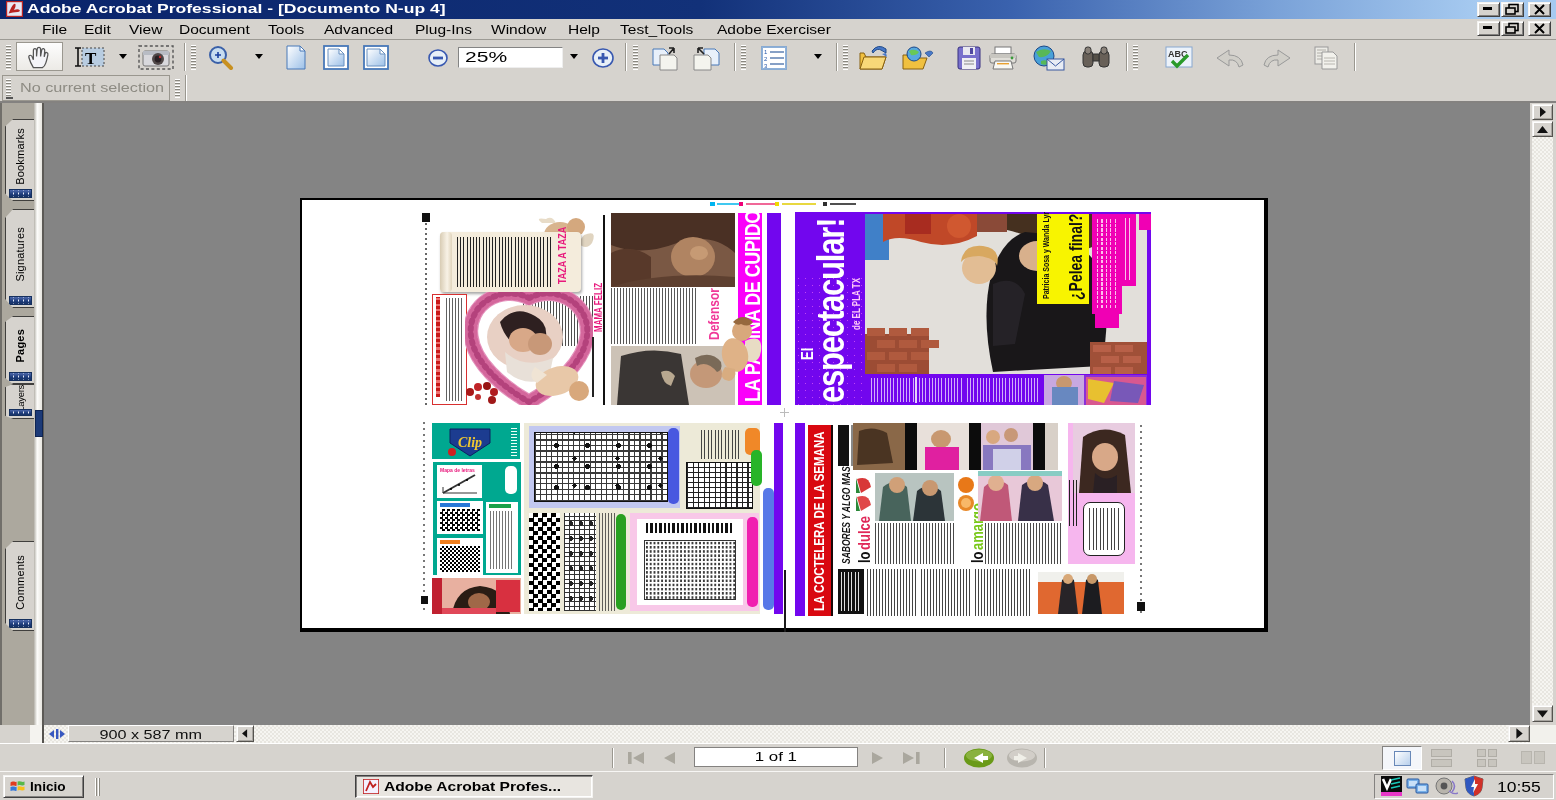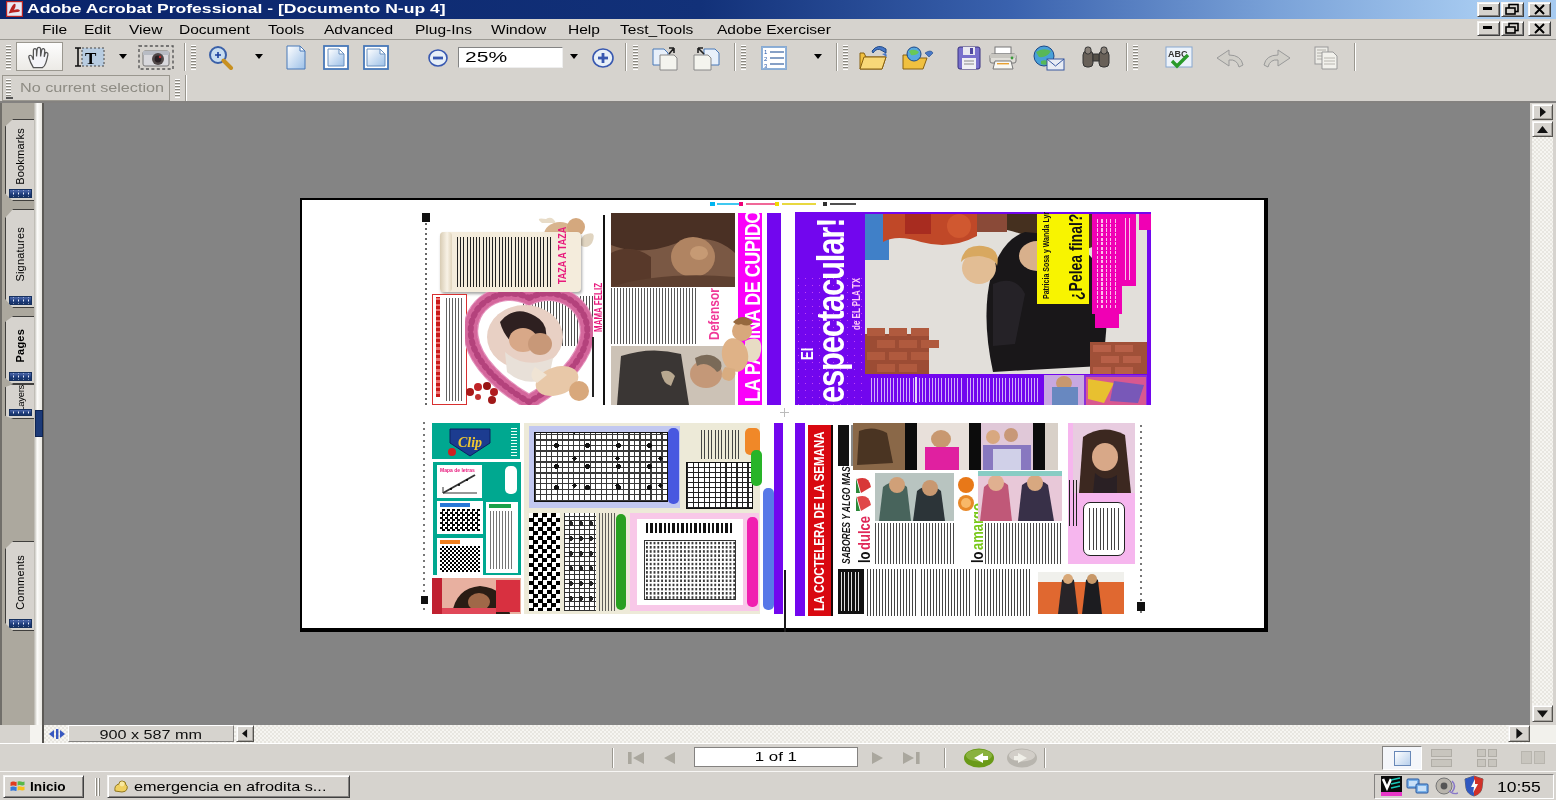--- a/index.html
+++ b/index.html
@@ -811,26 +811,27 @@
     <svg class="abs" style="left:5px;top:3px;width:17px;height:15px" viewBox="0 0 17 15">
       <path d="M1.5 3.5 Q3 2 5 2.6 Q6.6 3.2 7.6 2.8 L7.6 6.8 Q6.6 7.2 5 6.6 Q3 6 1.5 7 Z" fill="#e03c20"></path>
       <path d="M8.6 2.6 Q10 2 12 2.6 Q14 3.2 15.5 2.6 L15.5 6 Q14 6.8 12 6.2 Q10 5.6 8.6 6.6 Z" fill="#58b848"></path>
       <path d="M1.5 8 Q3 7 5 7.6 Q6.6 8.2 7.6 7.8 L7.6 11.8 Q6.6 12.2 5 11.6 Q3 11 1.5 12 Z" fill="#3878d8"></path>
       <path d="M8.6 7.6 Q10 7 12 7.6 Q14 8.2 15.5 7.6 L15.5 11 Q14 11.8 12 11.2 Q10 10.6 8.6 11.6 Z" fill="#f8c018"></path>
     </svg>
     <span style="position:absolute;left:26px;top:3px;transform:scaleX(1.05);transform-origin:0 50%">Inicio</span>
   </div>
   <div class="abs" style="left:95px;top:6px;width:5px;height:18px;
     background:repeating-linear-gradient(90deg,#fff 0 1px,#8a8880 1px 2px,#d6d3ce 2px 3px)"></div>
-  <div class="tkbtn" style="left:107px; width:243px;">
-    <svg class="abs" style="left:5px;top:3px;width:16px;height:15px" viewBox="0 0 16 15">
-      <path d="M2 12 Q1 6 6 5 Q6 2 9 2 Q13 2 13 6 Q15 7 14 10 Q13 13 9 13 Z" fill="#f0d060" stroke="#907820"></path>
-      <circle cx="9" cy="5" r="2.4" fill="#f8e8a0"></circle>
+  <div class="tkbtn" style="left:355px; width:238px; font-weight:bold; background:#e8e5e0;
+    border-color:#404040 #f4f3f1 #f4f3f1 #404040; box-shadow:inset 1px 1px 0 #848280, inset -1px -1px 0 #fff;">
+    <svg class="abs" style="left:7px;top:3px;width:16px;height:15px" viewBox="0 0 16 15">
+      <rect x="0" y="0" width="16" height="15" fill="#f4f0ff" stroke="#c02020" stroke-width="1.6"></rect>
+      <path d="M3 12 L7 3 L10 8 L13 5" stroke="#c02020" stroke-width="1.8" fill="none"></path>
     </svg>
-    <span style="position:absolute;left:26px;top:3px;transform:scaleX(1.25);transform-origin:0 50%;white-space:nowrap">emergencia en afrodita s...</span>
+    <span style="position:absolute;left:28px;top:3px;transform:scaleX(1.2);transform-origin:0 50%;white-space:nowrap">Adobe Acrobat Profes...</span>
   </div>
   <div class="abs" style="left:1374px;top:2px;width:180px;height:25px;background:#d6d3ce;
     border:1px solid;border-color:#848280 #fff #fff #848280"></div>
   <svg class="abs" style="left:1381px;top:4px;width:21px;height:20px" viewBox="0 0 21 20">
     <rect width="21" height="20" fill="#0a0a0a"></rect>
     <path d="M2 3 L6 12 L10 3" stroke="#fff" stroke-width="2.6" fill="none"></path>
     <path d="M10 4 L19 2 M10 8 L19 6 M10 12 L19 10" stroke="#18c8b8" stroke-width="1.6"></path>
     <rect x="0" y="16" width="21" height="4" fill="#e838c8"></rect>
   </svg>
   <svg class="abs" style="left:1406px;top:5px;width:24px;height:19px" viewBox="0 0 24 19">

